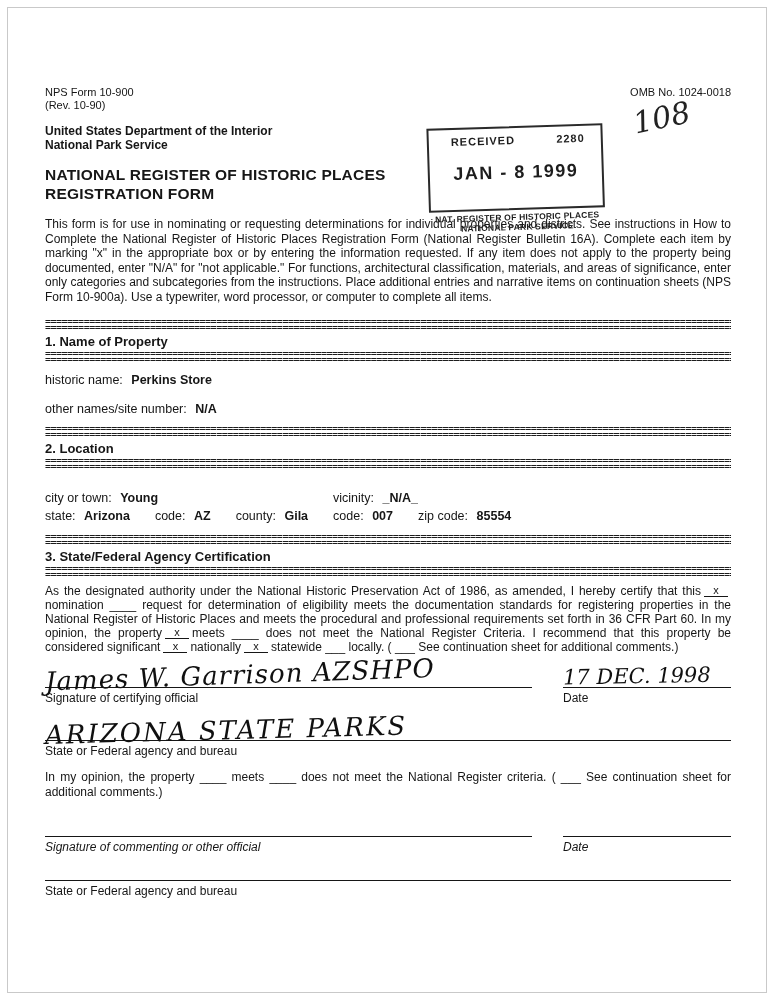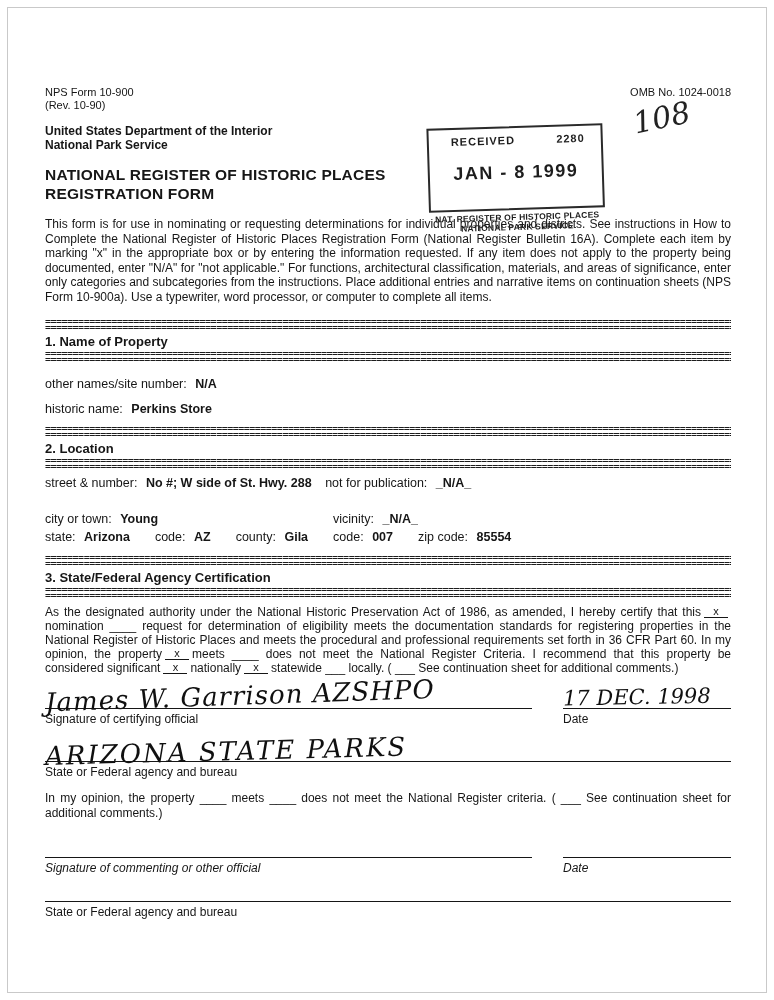--- a/index.html
+++ b/index.html
@@ -151,48 +151,42 @@
       <div>============================================================================================================================================</div>
   </div>
 
   <div class="sec-heading">1. Name of Property</div>
 
   <div class="divider d2">
     <div>============================================================================================================================================</div>
       <div>============================================================================================================================================</div>
   </div>
 
+  <div class="field-line fl-a">
+    <span>historic name:</span>
+    <span class="b gap-l">Perkins Store</span>
+  </div>
+
   <div class="field-line fl-b">
     <span>other names/site number:</span>
     <span class="b gap-l">N/A</span>
   </div>
 
-  <div class="field-line fl-a">
-    <span>historic name:</span>
-    <span class="b gap-l">Perkins Store</span>
-  </div>
-
   <div class="divider d3">
     <div>============================================================================================================================================</div>
       <div>============================================================================================================================================</div>
   </div>
 
   <div class="sec-heading">2. Location</div>
 
   <div class="divider d4">
     <div>============================================================================================================================================</div>
       <div>============================================================================================================================================</div>
   </div>
 
-  <div class="field-line fl-street">
-    <span>street &amp; number:</span>
-    <span class="b gap-l">No #; W side of St. Hwy. 288</span>
-    <span class="gap-xl">not for publication:</span>
-    <span class="b gap-l">_N/A_</span>
-  </div>
 
   <div class="field-line fl-city">
     <span>city or town:</span>
     <span class="b gap-l">Young</span>
     <span class="vicinity-group">
       <span>vicinity:</span>
       <span class="b gap-l">_N/A_</span>
     </span>
   </div>
 

